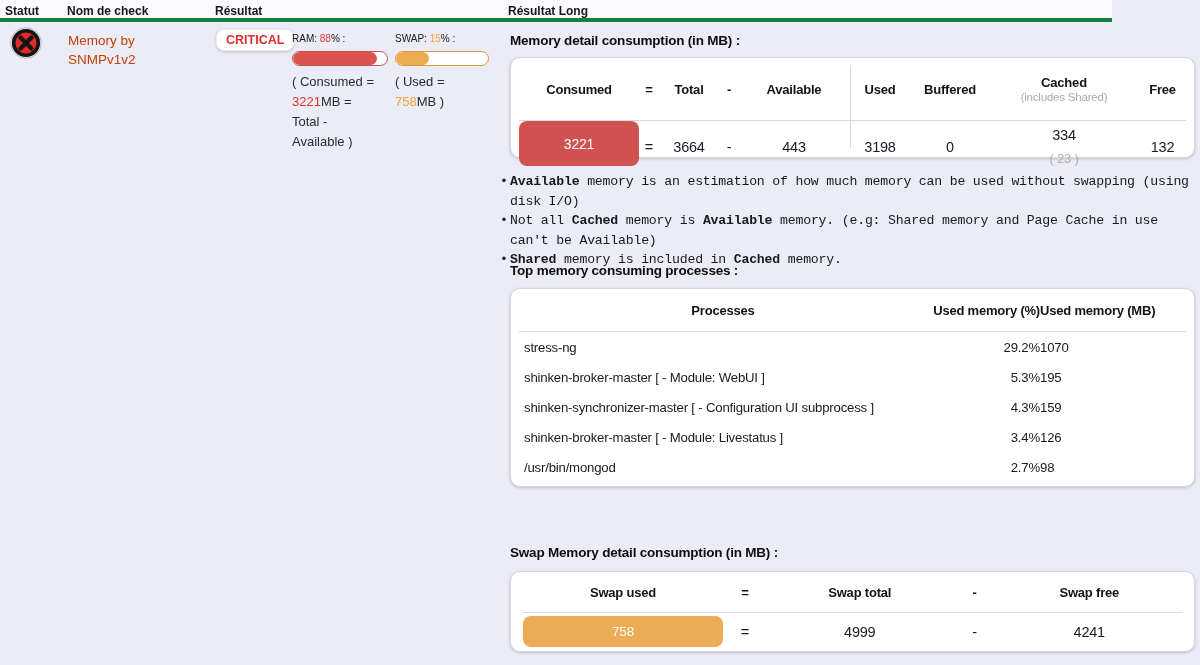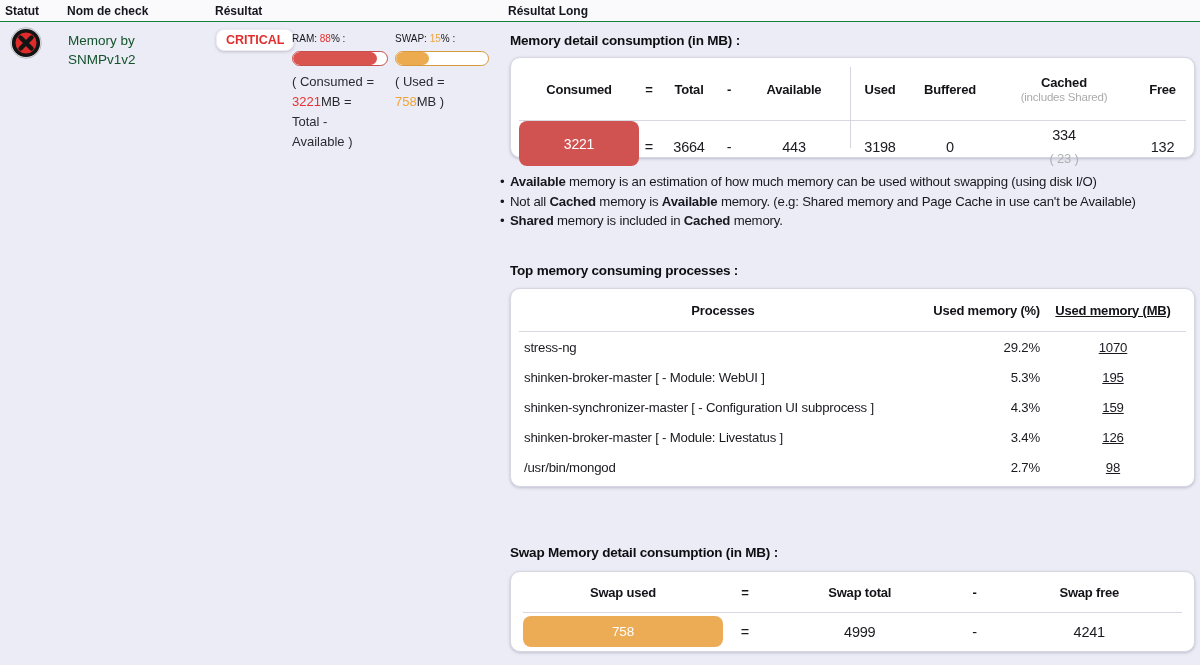--- a/index.html
+++ b/index.html
@@ -1,28 +1,28 @@
 <!DOCTYPE html>
 <html><head>
 <meta charset="utf-8">
 <style>
   * { margin:0; padding:0; box-sizing:border-box; }
   html,body { background:#ebecf5; }
   body { font-family:"Liberation Sans", sans-serif; }
   .page { position:relative; width:1200px; height:665px; background:#ebecf5; overflow:hidden; }
 
   
-  .topbar { position:absolute; left:0; top:0; width:1200px; height:22px;
-            background:#fafafd; border-bottom:1px solid #15803d; }
+  .topbar { position:absolute; left:0; top:0; width:1112px; height:22px;
+            background:#fafafd; border-bottom:4px solid #15803d; }
   .topbar span { position:absolute; top:4px; font-size:12px; font-weight:bold; color:#15151d; }
 
   
   .status-icon { position:absolute; left:9px; top:26px; width:34px; height:34px; cursor:pointer; }
   .check-name { position:absolute; left:68px; top:31px; width:124px;
-                font-size:13.5px; line-height:19px; color:#14532d; }
+                font-size:13.5px; line-height:19px; color:#c2410c; }
   .crit-badge { position:absolute; left:216px; top:29px; padding:3px 9px;
                 background:#fff; border:1px solid #ececf2; border-radius:8px;
                 box-shadow:0 1px 3px rgba(60,60,90,.25);
                 font-size:12.5px; font-weight:bold; color:#e12d2d; cursor:pointer; }
 
   .gauge-block { position:absolute; top:31px; }
   .gauge-label { font-size:10px; font-weight:normal; color:#16161c; line-height:16px; white-space:nowrap; }
   .gauge-label .v-red { color:#e63232; }
   .gauge-label .v-org { color:#f0a43c; }
   .bar { margin-top:4px; height:15px; background:#fff; border-radius:8px; overflow:hidden; }
@@ -53,32 +53,32 @@
   .mem-row > div { display:flex; flex-direction:column; align-items:center; justify-content:center;
                    font-size:14.5px; color:#1a1a20; }
   .cell-red { width:120px; height:45px; align-self:flex-start; background:#d05351; border-radius:8px;
               display:flex; align-items:center; justify-content:center;
               color:#fff !important; font-size:14px; }
   .cell-red-wrap { justify-content:flex-start !important; }
   .gray-sub { font-size:13px; color:#b0b0b0; margin-top:8px; }
   .v-divider { position:absolute; left:339px; top:9px; bottom:9px; width:1px; background:#d5d5dd; }
 
   
-  .notes { position:absolute; left:0; top:172px; width:690px; list-style:none; }
+  .notes { position:absolute; left:0; top:172px; width:690px; list-style:none;font-family:Liberation Mono, monospace; }
   .notes li { position:relative; font-size:13.2px; line-height:19.5px; color:#18181f; }
   .notes li::before { content:"\2022"; position:absolute; left:-10px; top:0; color:#18181f; }
   .notes b { font-weight:bold; }
 
   
   .card-proc { top:288px; height:199px; padding:0 8px; }
   .proc-head { display:flex; height:43px; align-items:center; border-bottom:1px solid #d8d8e0; }
   .proc-row { display:flex; height:30px; align-items:center; }
   .col-name { flex:1; padding-left:5px; }
   .col-pct { width:113px; text-align:right; }
-  .col-mb { width:146px; text-align:center;text-decoration:underline; }
+  .col-mb { width:146px; text-align:left; }
   .proc-head div { font-size:13px; font-weight:bold; color:#131318; }
   .proc-head .col-name { text-align:center; padding-left:0; }
   .proc-row div { font-size:13.2px; color:#1a1a20; }
 
   
   .card-swap { top:571px; height:81px; padding:0 12px; }
   .swap-grid { display:grid; grid-template-columns:200px 44px 1fr 44px 1fr; }
   .swap-head { height:41px; border-bottom:1px solid #d8d8e0; }
   .swap-head > div { display:flex; align-items:center; justify-content:center;
                      font-size:13px; font-weight:bold; color:#131318; }

